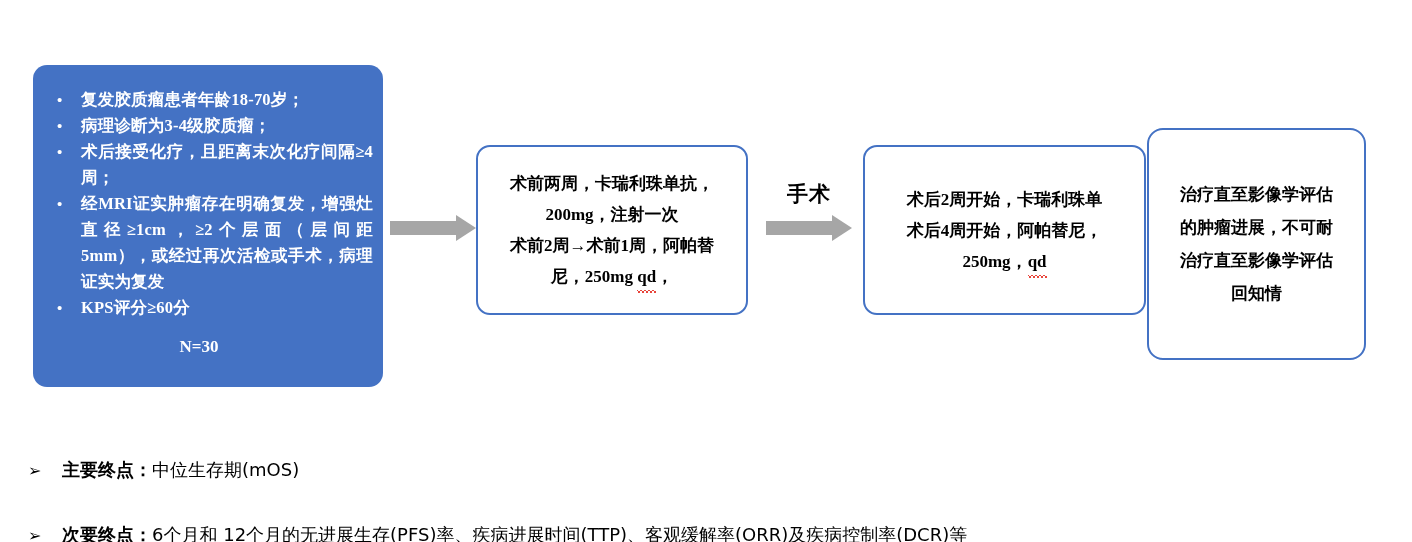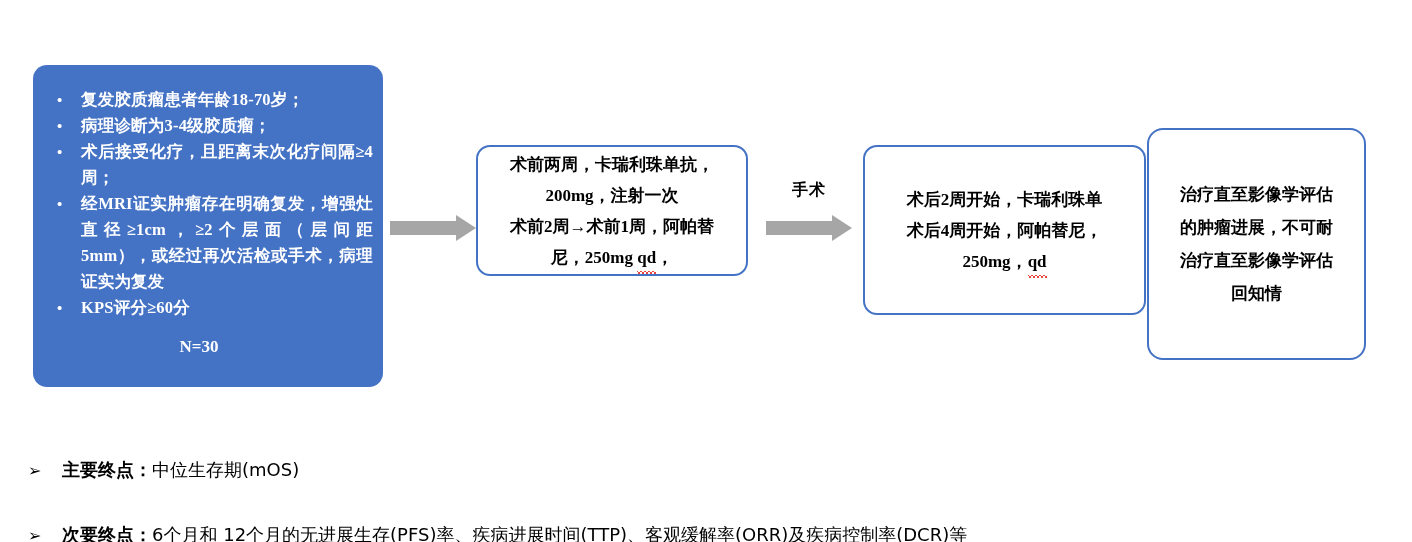--- a/index.html
+++ b/index.html
@@ -98,21 +98,21 @@
     right: 0;
     bottom: -1px;
     height: 3px;
     background-image:
       linear-gradient(45deg, transparent 40%, #e8443a 40%, #e8443a 60%, transparent 60%),
       linear-gradient(-45deg, transparent 40%, #e8443a 40%, #e8443a 60%, transparent 60%);
     background-size: 4px 4px;
     background-repeat: repeat-x;
   }
 
-  #treat-pre-box  { left: 476px; top: 145px; width: 272px; height: 131px; }
+  #treat-pre-box  { left: 476px; top: 145px; width: 272px; height: 170px; }
   #treat-post-box { left: 863px; top: 145px; width: 283px; height: 170px; }
 
   #outcome-box {
     left: 1147px; top: 128px; width: 219px; height: 232px;
     border-radius: 16px;
   }
   #outcome-box .line {
     font-family: "DejaVu Sans", sans-serif;
     font-weight: bold;
     font-size: 17px;
@@ -149,21 +149,21 @@
   #arrow-2 .head  { left: 66px; }
 
   #surgery-label {
     position: absolute;
     left: 766px;
     top: 180px;
     width: 86px;
     text-align: center;
     font-family: Liberation Sans, sans-serif;
     font-weight: bold;
-    font-size: 16px;
+    font-size: 21px;
     color: #000000;
     letter-spacing: 1px;
   }
 
   
   #endpoints {
     position: absolute;
     left: 28px;
     top: 432px;
     width: 1350px;

